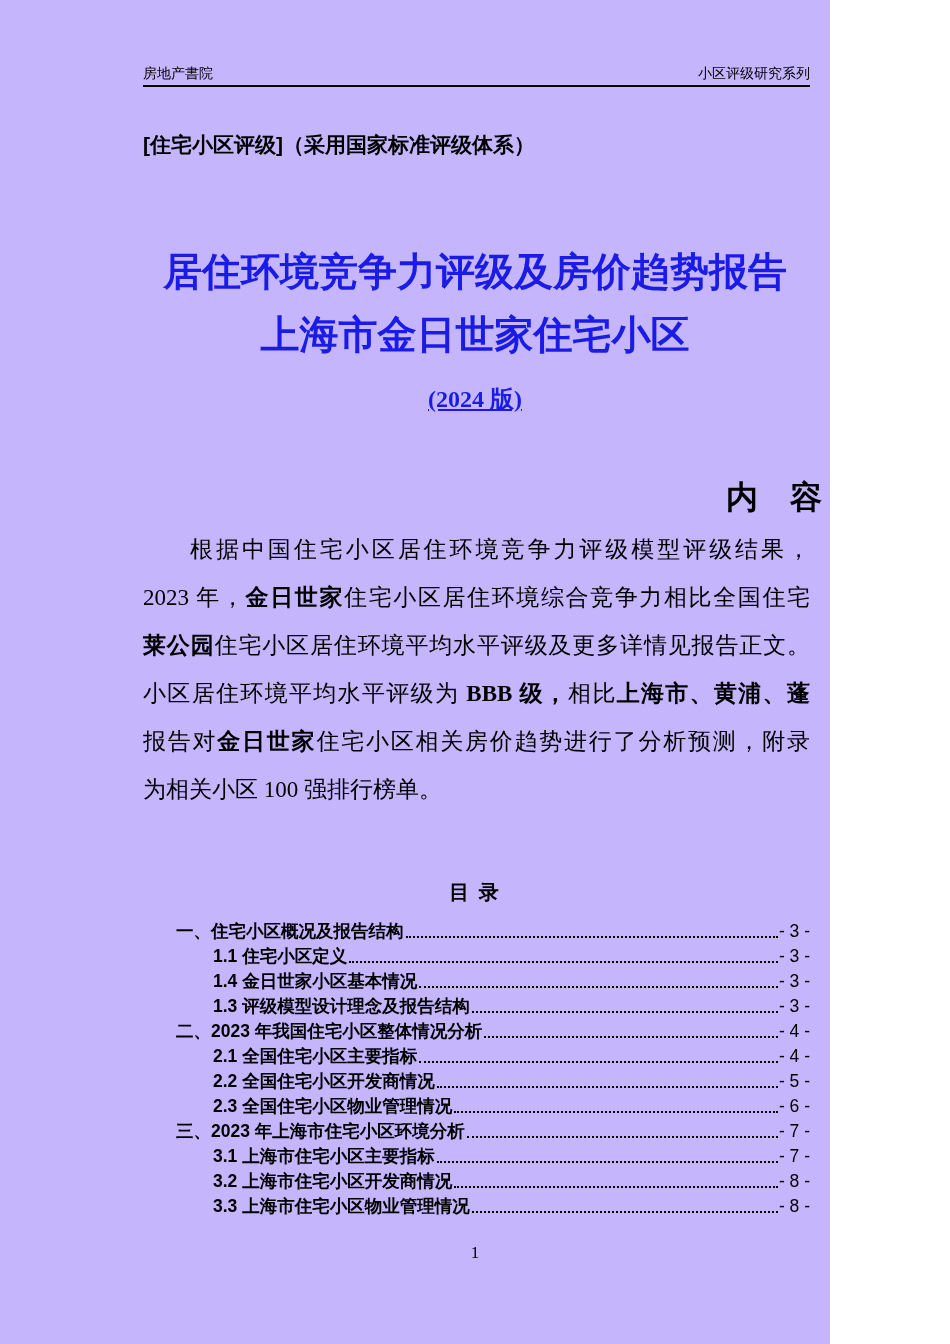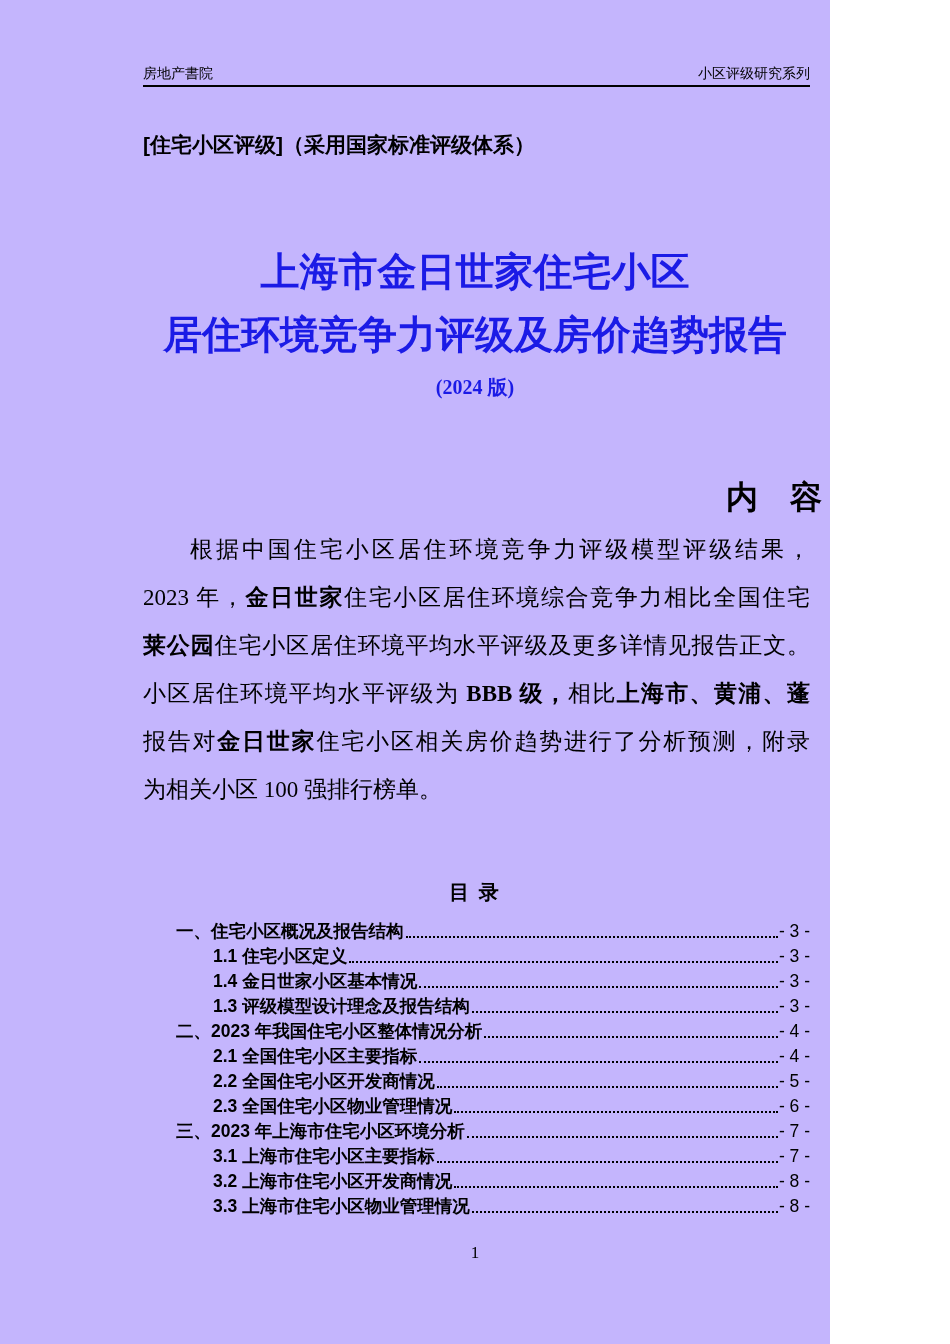--- a/index.html
+++ b/index.html
@@ -38,21 +38,21 @@
 
   
   .title-block {
     position: absolute;
     left: 0; width: 950px; top: 252px;
     text-align: center;
     font-weight: 700;
   }
   .title-line { font-size: 39px; line-height: 40px; }
   .title-line + .title-line { margin-top: 23px; }
-  .title-edition { font-size: 20px; line-height: 31px; margin-top: 17px; }
+  .title-edition { font-size: 24px; line-height: 31px; margin-top: 29px; text-decoration: underline; }
 
   
   .summary-heading {
     position: absolute;
     left: 0; width: 950px; top: 481px;
     text-align: right;
     font-family: "Liberation Sans", "DejaVu Sans", sans-serif;
     font-weight: 700;
     font-size: 32px; line-height: 32px;
   }
@@ -118,22 +118,22 @@
 
   <div class="header">
     <span>房地产書院</span>
     <span>小区评级研究系列</span>
   </div>
   <div class="header-rule"></div>
 
   <div class="subtitle">[住宅小区评级]（采用国家标准评级体系）</div>
 
   <div class="title-block" style="color: rgb(27, 27, 230);">
+    <div class="title-line">居住环境竞争力评级及房价趋势报告</div>
     <div class="title-line">上海市金日世家住宅小区</div>
-    <div class="title-line">居住环境竞争力评级及房价趋势报告</div>
     <div class="title-edition">(2024 版)</div>
   </div>
 
   <div class="summary-heading">内　容　摘　要</div>
   <div class="summary-body" id="summary-body">
       <div class="sum-line first"><span>根据中国住宅小区居住环境竞争力评级模型评级结果，</span></div>
       <div class="sum-line"><span>2023 年，</span><span class="bold">金日世家</span><span>住宅小区居住环境综合竞争力相比全国住宅</span></div>
       <div class="sum-line"><span class="bold">莱公园</span><span>住宅小区居住环境平均水平评级及更多详情见报告正文。</span></div>
       <div class="sum-line"><span>小区居住环境平均水平评级为 </span><span class="bold">BBB 级，</span><span>相比</span><span class="bold">上海市、黄浦、蓬</span></div>
       <div class="sum-line"><span>报告对</span><span class="bold">金日世家</span><span>住宅小区相关房价趋势进行了分析预测，附录</span></div>

